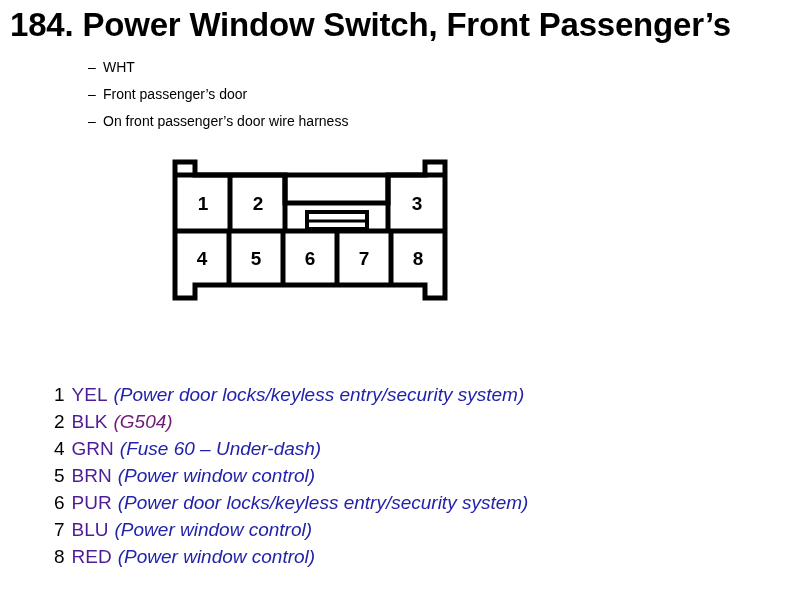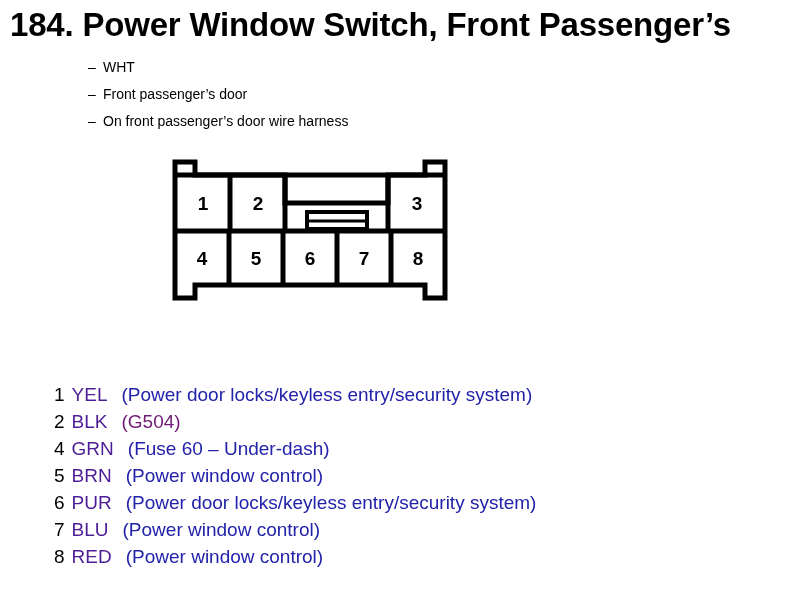--- a/index.html
+++ b/index.html
@@ -76,21 +76,22 @@
     white-space: nowrap;
   }
   .pin-no {
     color: #000000;
   }
   .pin-color {
     color: #4c1d95;
     margin-left: 7px;
   }
   .pin-desc {
-    margin-left: 14px;
+    margin-left: 6px;
+    font-style: italic;
   }
 </style>
 </head>
 <body>
 
 <div class="title">184. Power Window Switch, Front Passenger’s</div>
 
 <div class="bullets">
   <div class="bullet-line">
     <span class="bullet-dash">–</span><span>WHT</span>

